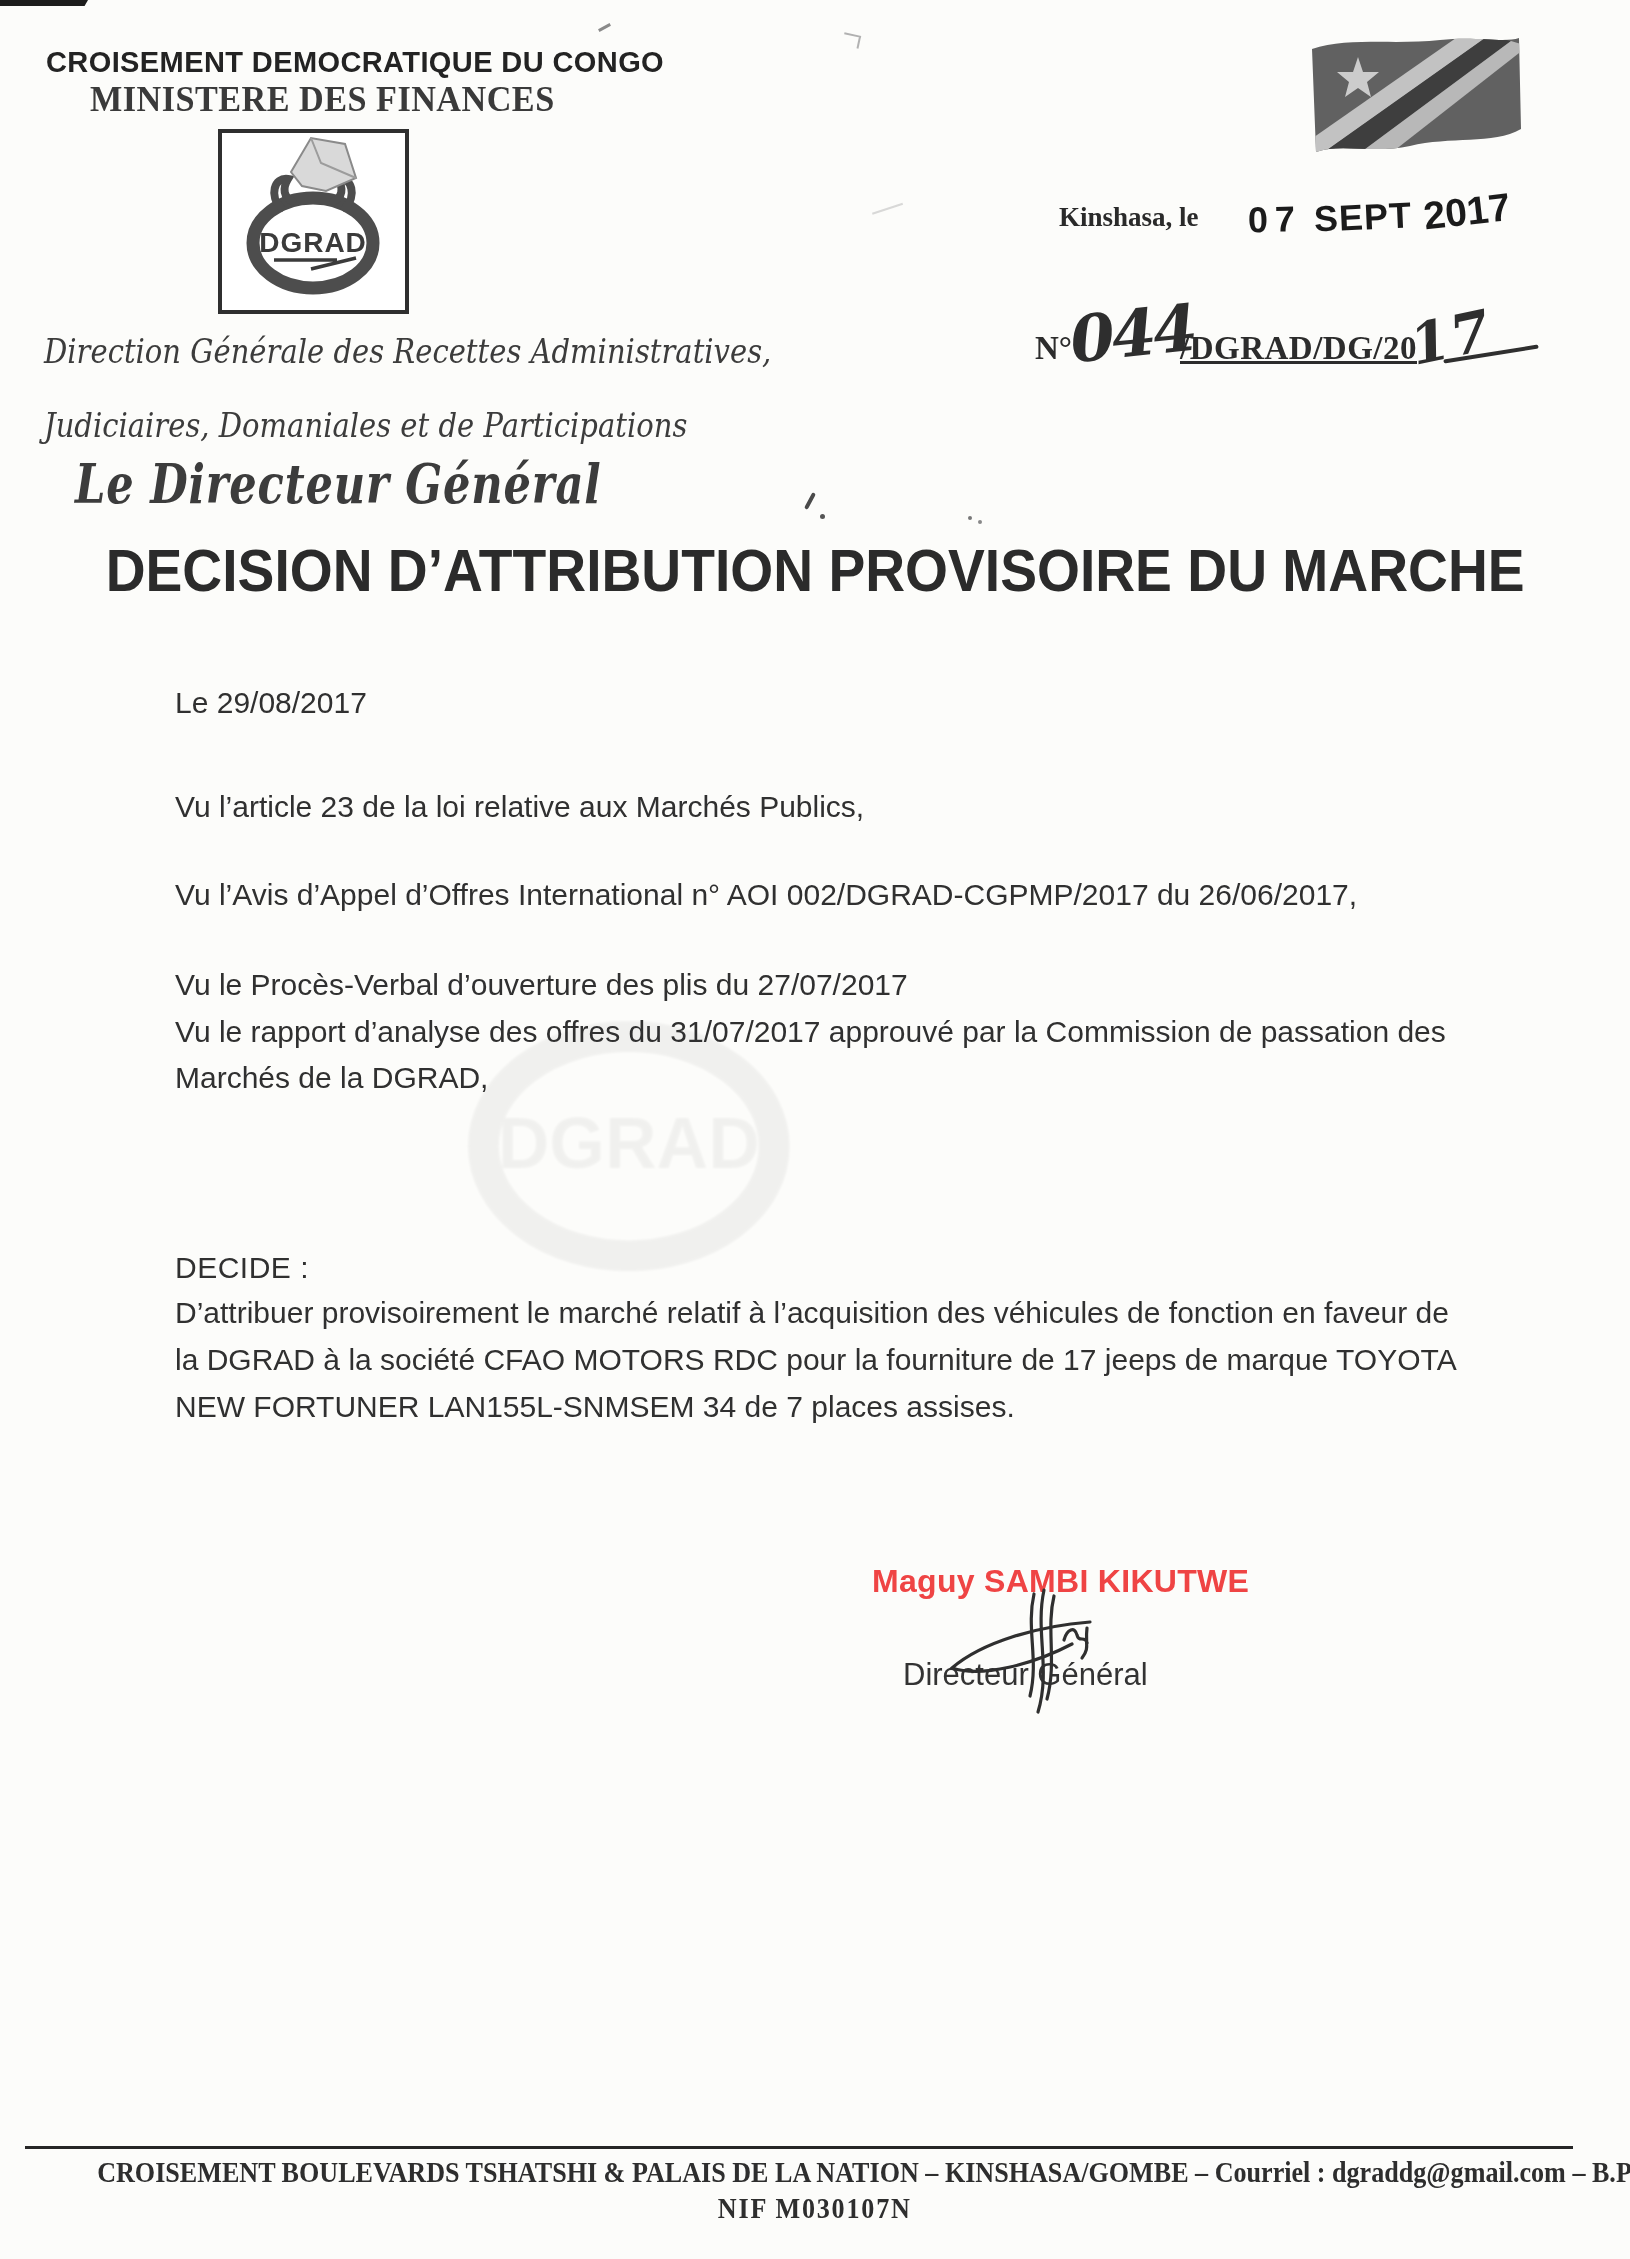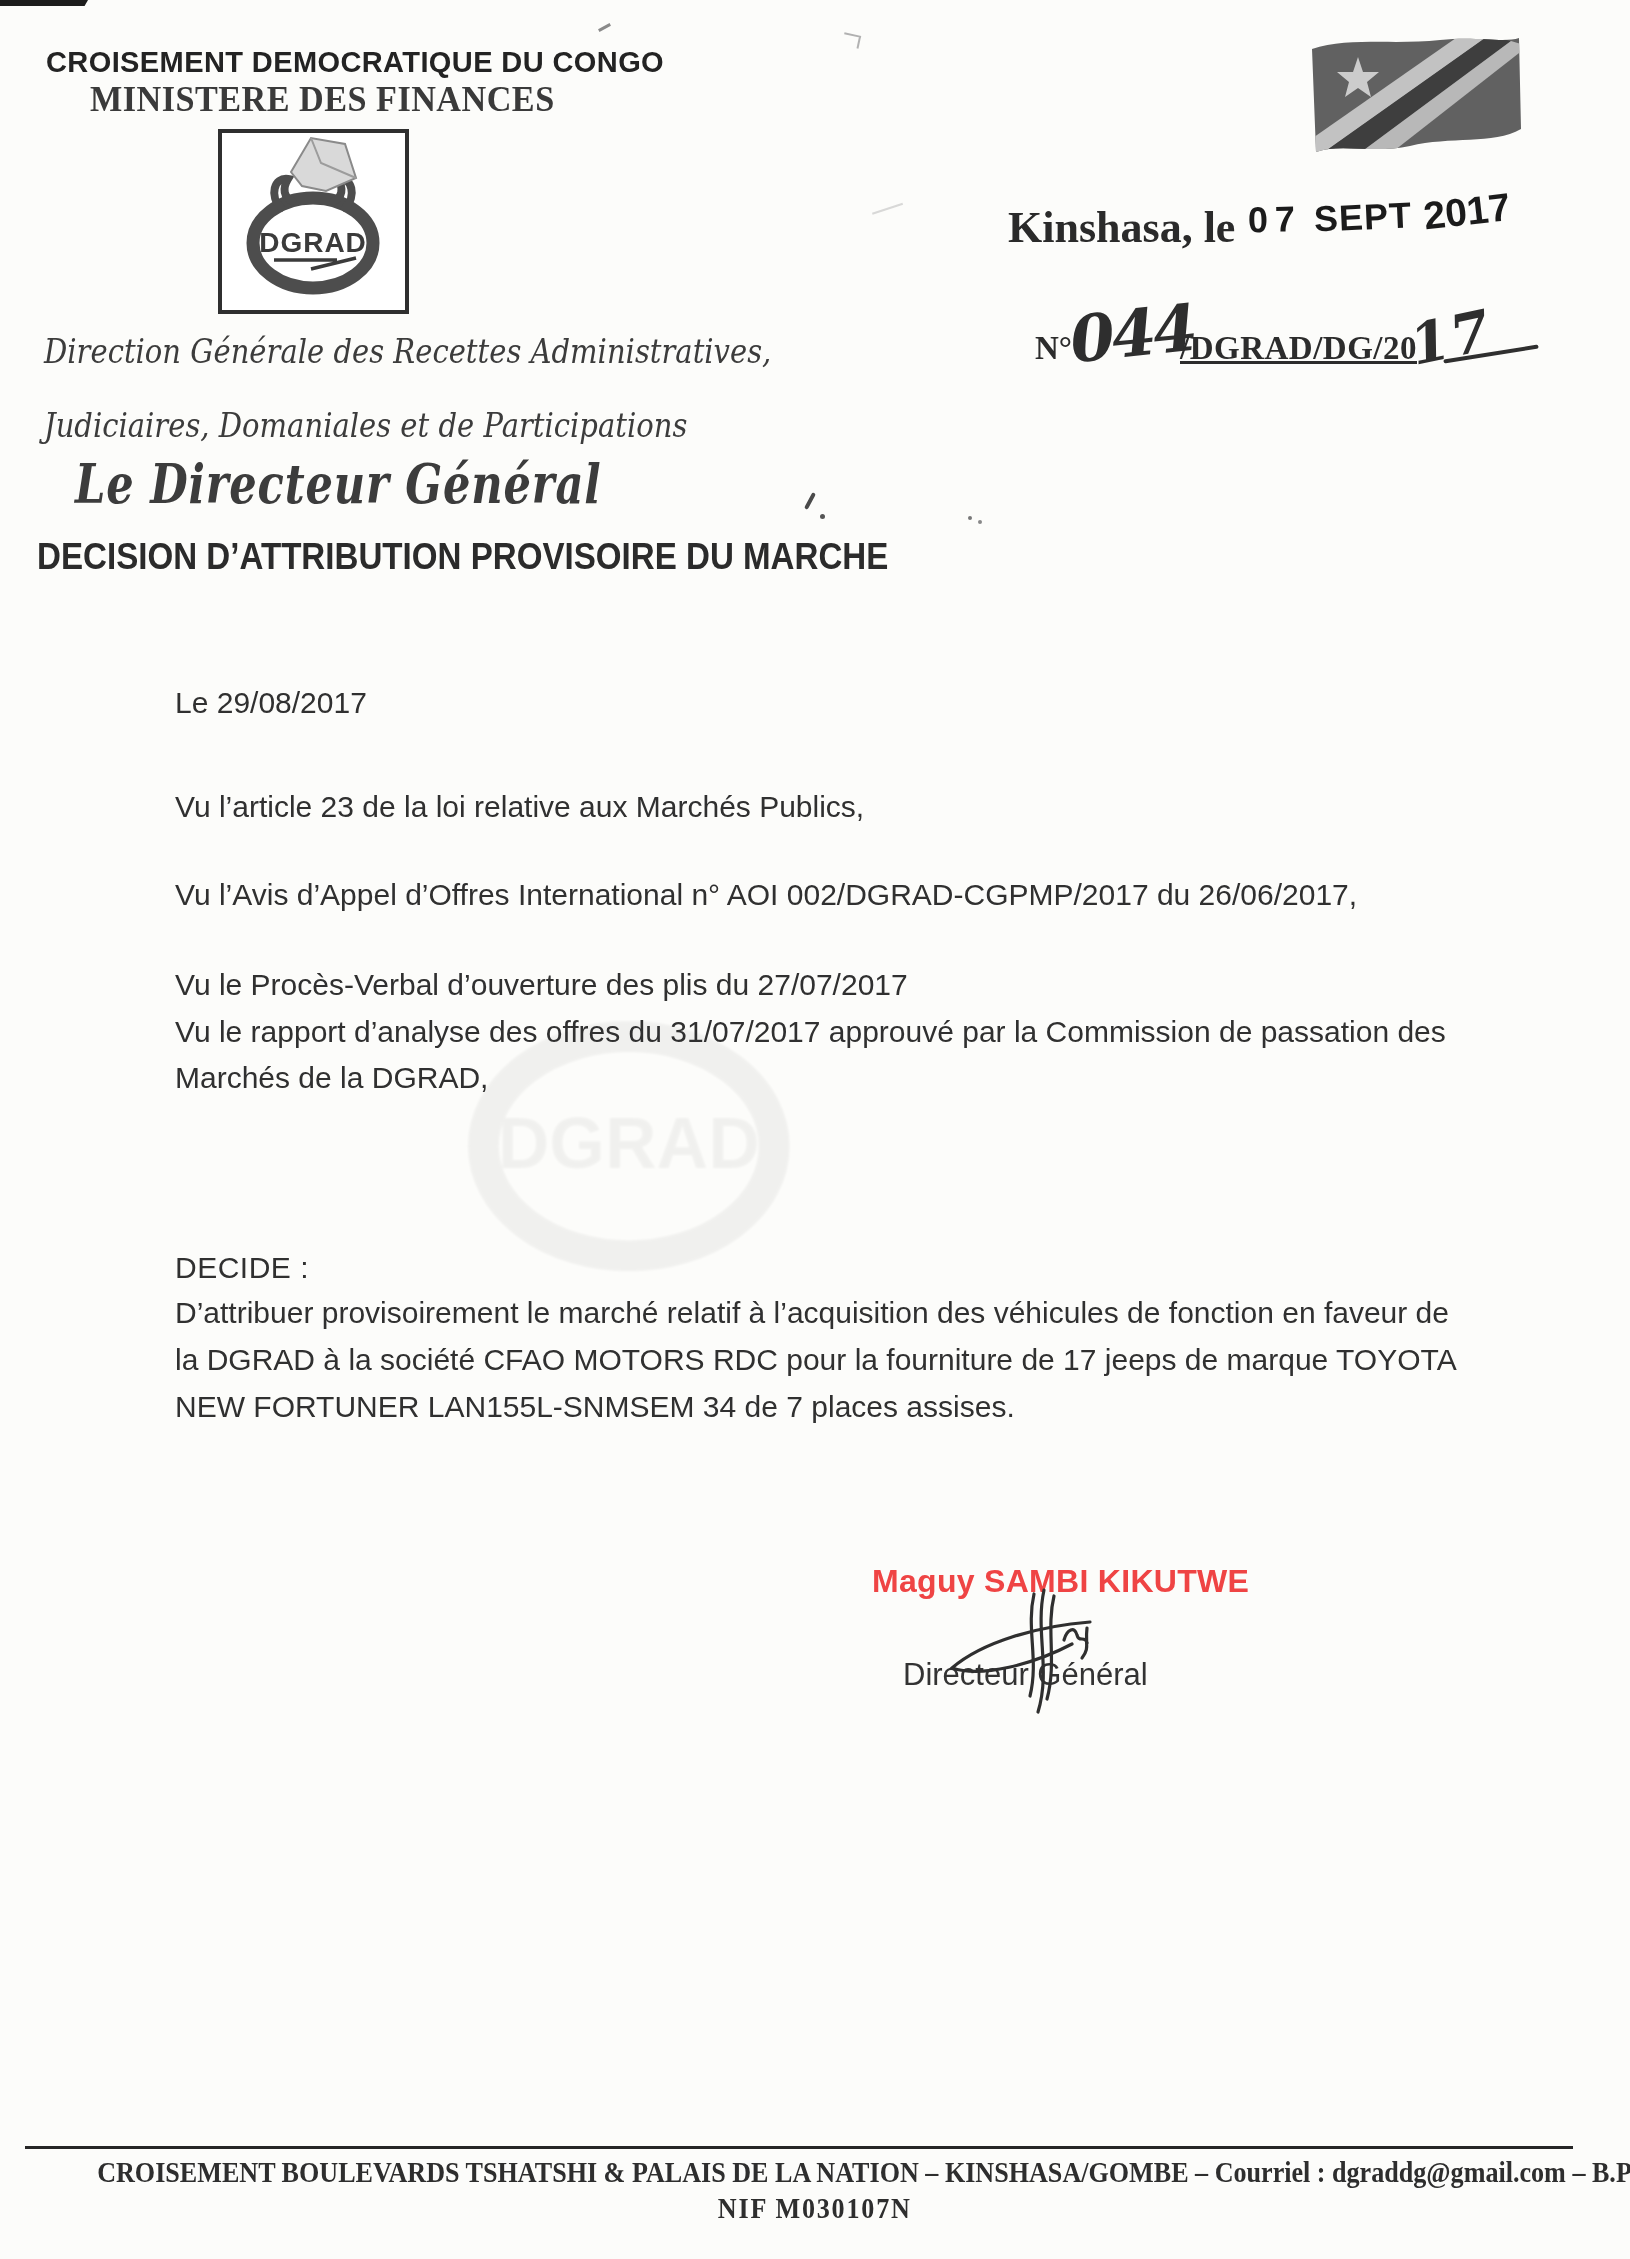--- a/index.html
+++ b/index.html
@@ -13,32 +13,32 @@
   
   .republic{left:46px;top:46px;font-size:29px;font-weight:bold;letter-spacing:.4px;color:#232323;white-space:nowrap;}
   .ministry{left:90px;top:78px;font-size:36px;font-weight:bold;font-family:"Liberation Serif",serif;color:#3a3a3a;letter-spacing:.5px;white-space:nowrap;transform:scaleX(.95);transform-origin:left;}
   .logo{left:217px;top:128px;width:193px;height:187px;}
   .script-line{font-family:"DejaVu Serif",serif;font-style:italic;color:#3c3c3c;white-space:nowrap;transform-origin:left;}
   .dept1{left:44px;top:332px;font-size:33px;transform:scaleX(.88);}
   .dept2{left:44px;top:406px;font-size:33px;transform:scaleX(.88);}
   .director{left:75px;top:452px;font-size:54px;font-weight:bold;transform:scaleX(.80);letter-spacing:1px;}
   
   .flag{left:1308px;top:33px;width:215px;height:132px;}
-  .place-line{left:1008px;top:202px;font-family:"Liberation Serif",serif;font-weight:bold;font-size:44px;color:#2a2a2a;white-space:nowrap;}
+  .place-line{left:1059px;top:202px;font-family:"Liberation Serif",serif;font-weight:bold;font-size:27px;color:#2a2a2a;white-space:nowrap;}
   .stamp{left:1248px;top:196px;display:flex;gap:12px;transform:rotate(-1.5deg);font-weight:bold;font-size:36px;color:#1b1b1b;white-space:nowrap;}
   .stamp .d{letter-spacing:7px;}
   .stamp .m{letter-spacing:1px;transform:rotate(-1deg);}
   .stamp .y{font-size:39px;transform:rotate(-5deg) translateY(-4px);}
   .ref-serif{font-family:"Liberation Serif",serif;font-weight:bold;font-size:33px;color:#2c2c2c;white-space:nowrap;}
   .hand{font-family:"DejaVu Serif",serif;font-style:italic;font-weight:600;color:#2e2e2e;white-space:nowrap;display:inline-block;}
   .ref-number{left:1070px;top:296px;font-size:64px;letter-spacing:-3px;transform:rotate(-6deg);}
   .ref-year{left:1410px;top:304px;font-size:56px;letter-spacing:2px;transform:rotate(-12deg);}
   .ref-cross{left:1443px;top:352px;width:96px;height:4px;background:#2f2f2f;transform:rotate(-9deg);border-radius:2px;}
   
-  .title{left:0;right:0;top:536px;text-align:left;font-size:36px;font-weight:bold;color:#2b2b2b;}
+  .title{left:0;right:0;top:536px;text-align:center;font-size:60px;font-weight:bold;color:#2b2b2b;}
   .title>span{display:inline-block;transform:scaleX(.92);white-space:nowrap;letter-spacing:0;}
   
   .b{left:175px;font-size:30px;line-height:46px;color:#303030;}
   .nowrap{white-space:nowrap;}
   .date-line{top:680px;}
   .vu1{top:784px;}
   .vu2{top:872px;}
   .vu3{top:962px;}
   .vu4{top:1009px;width:1320px;}
   .decide{top:1199px;letter-spacing:.5px;margin-top:46px;}

